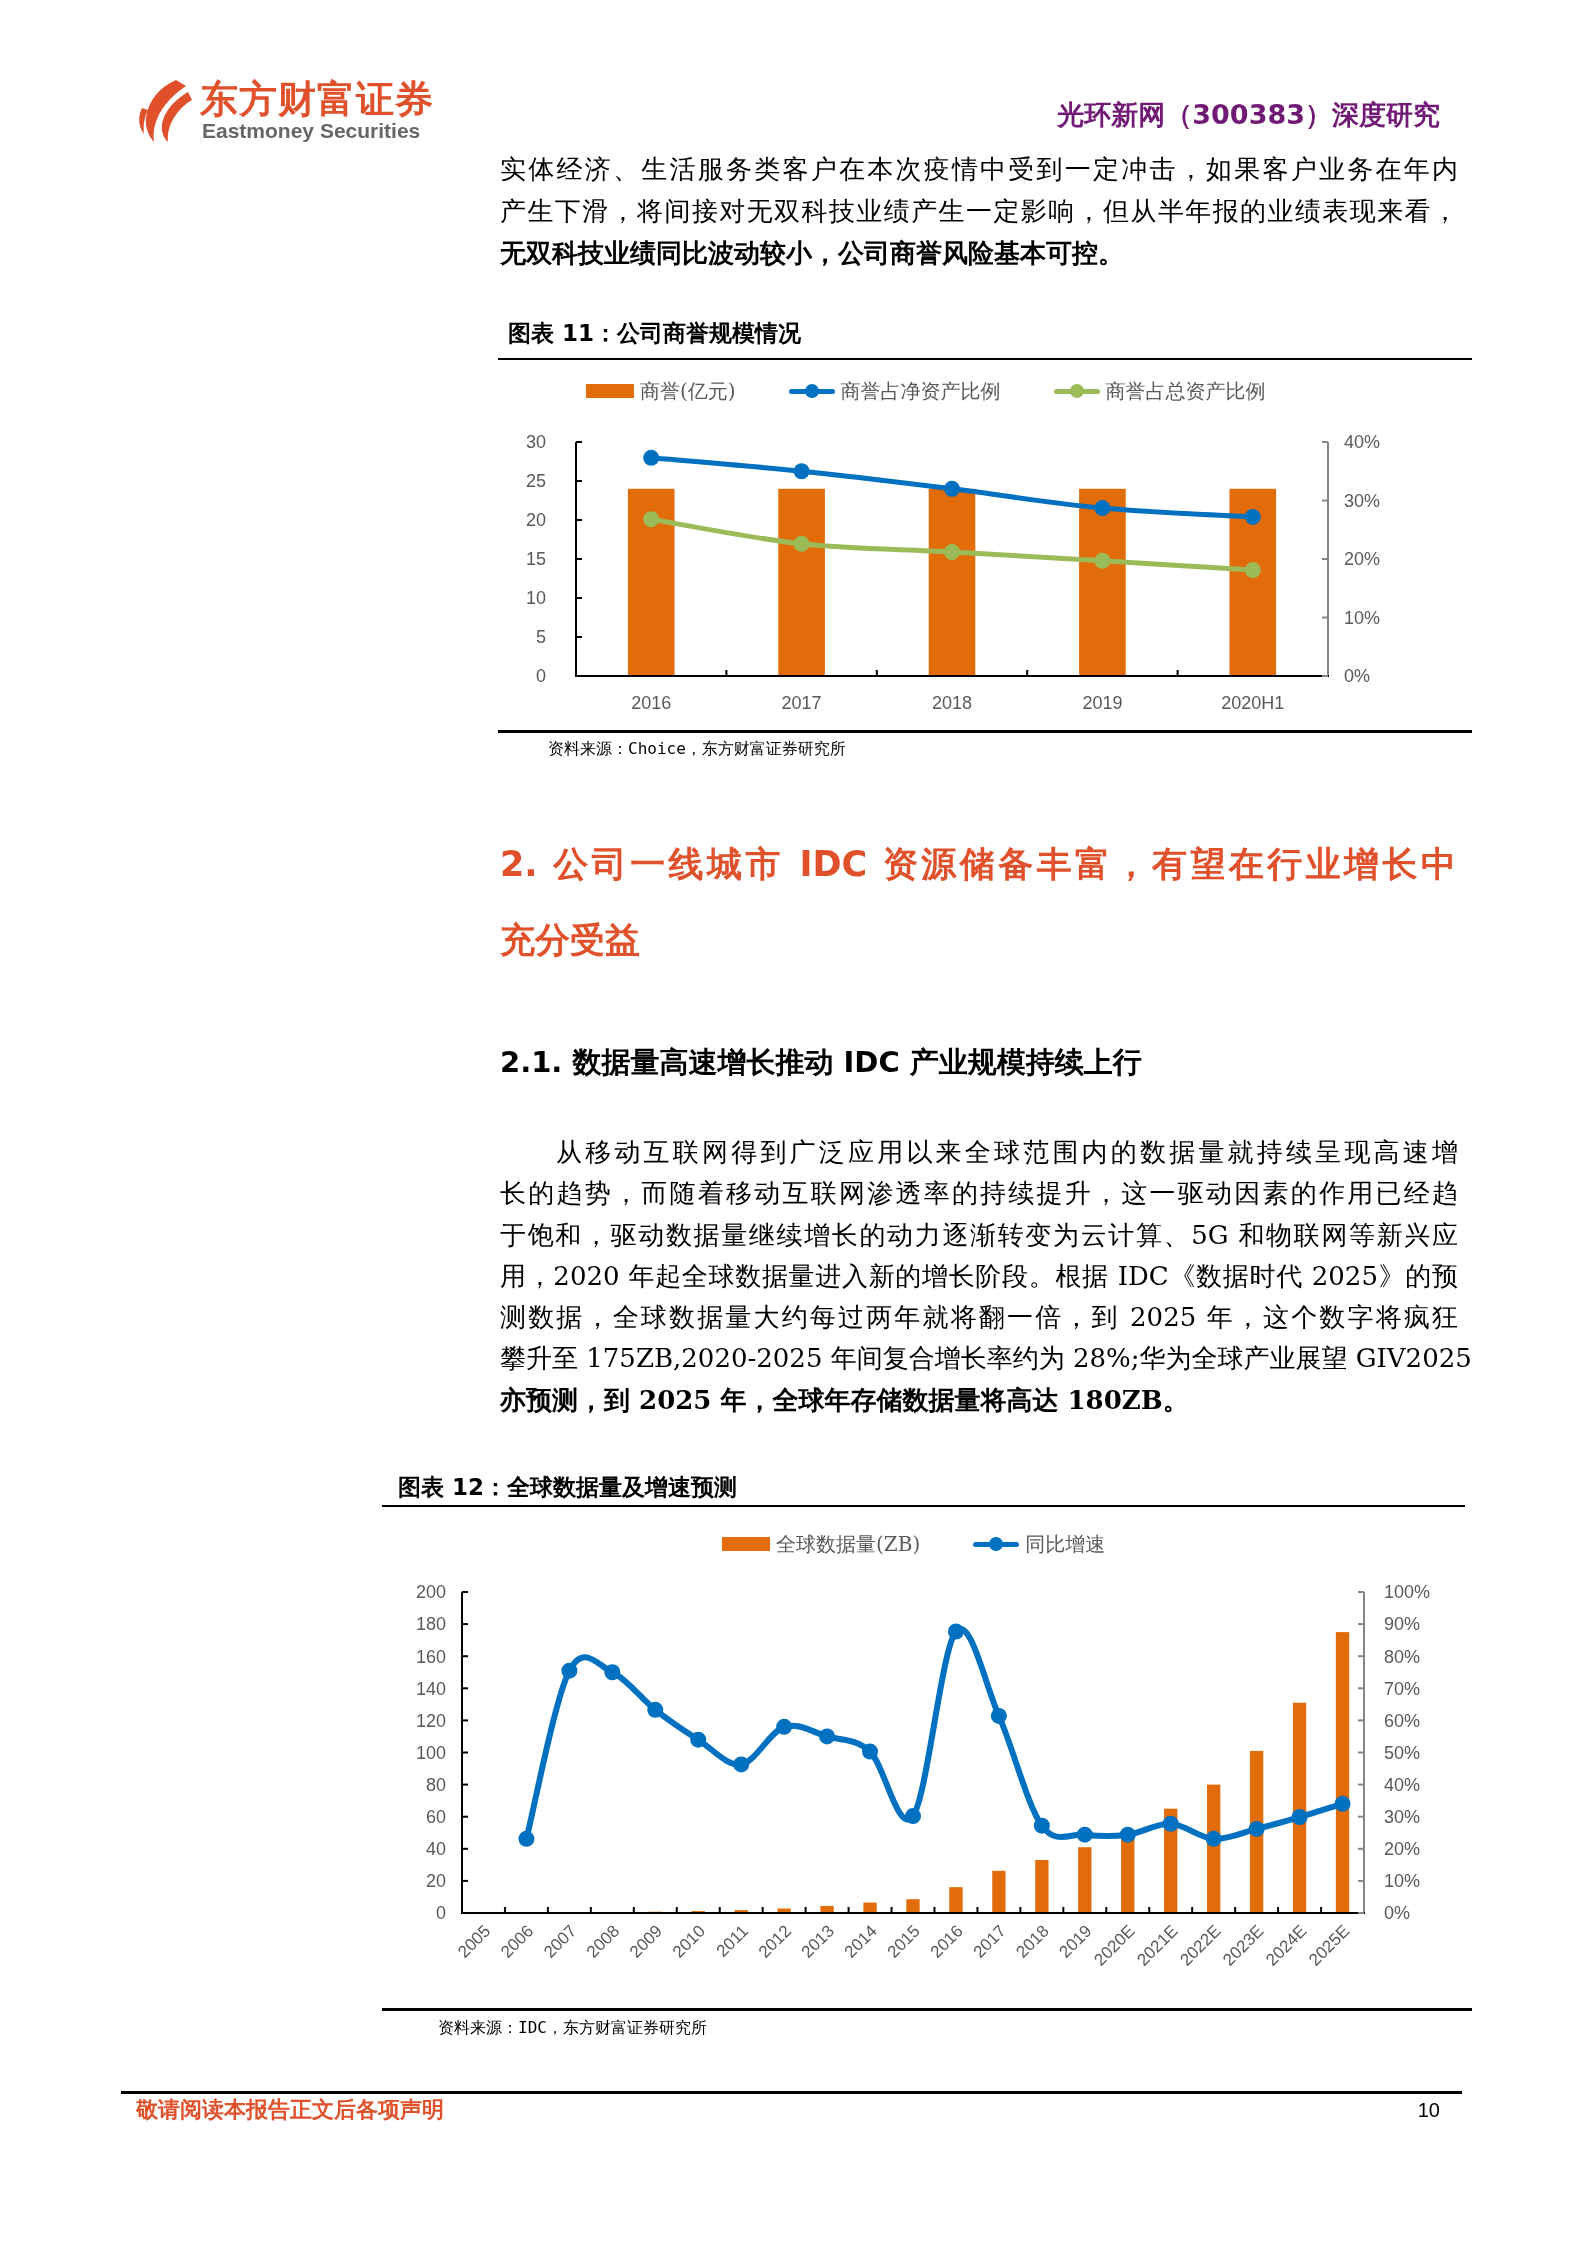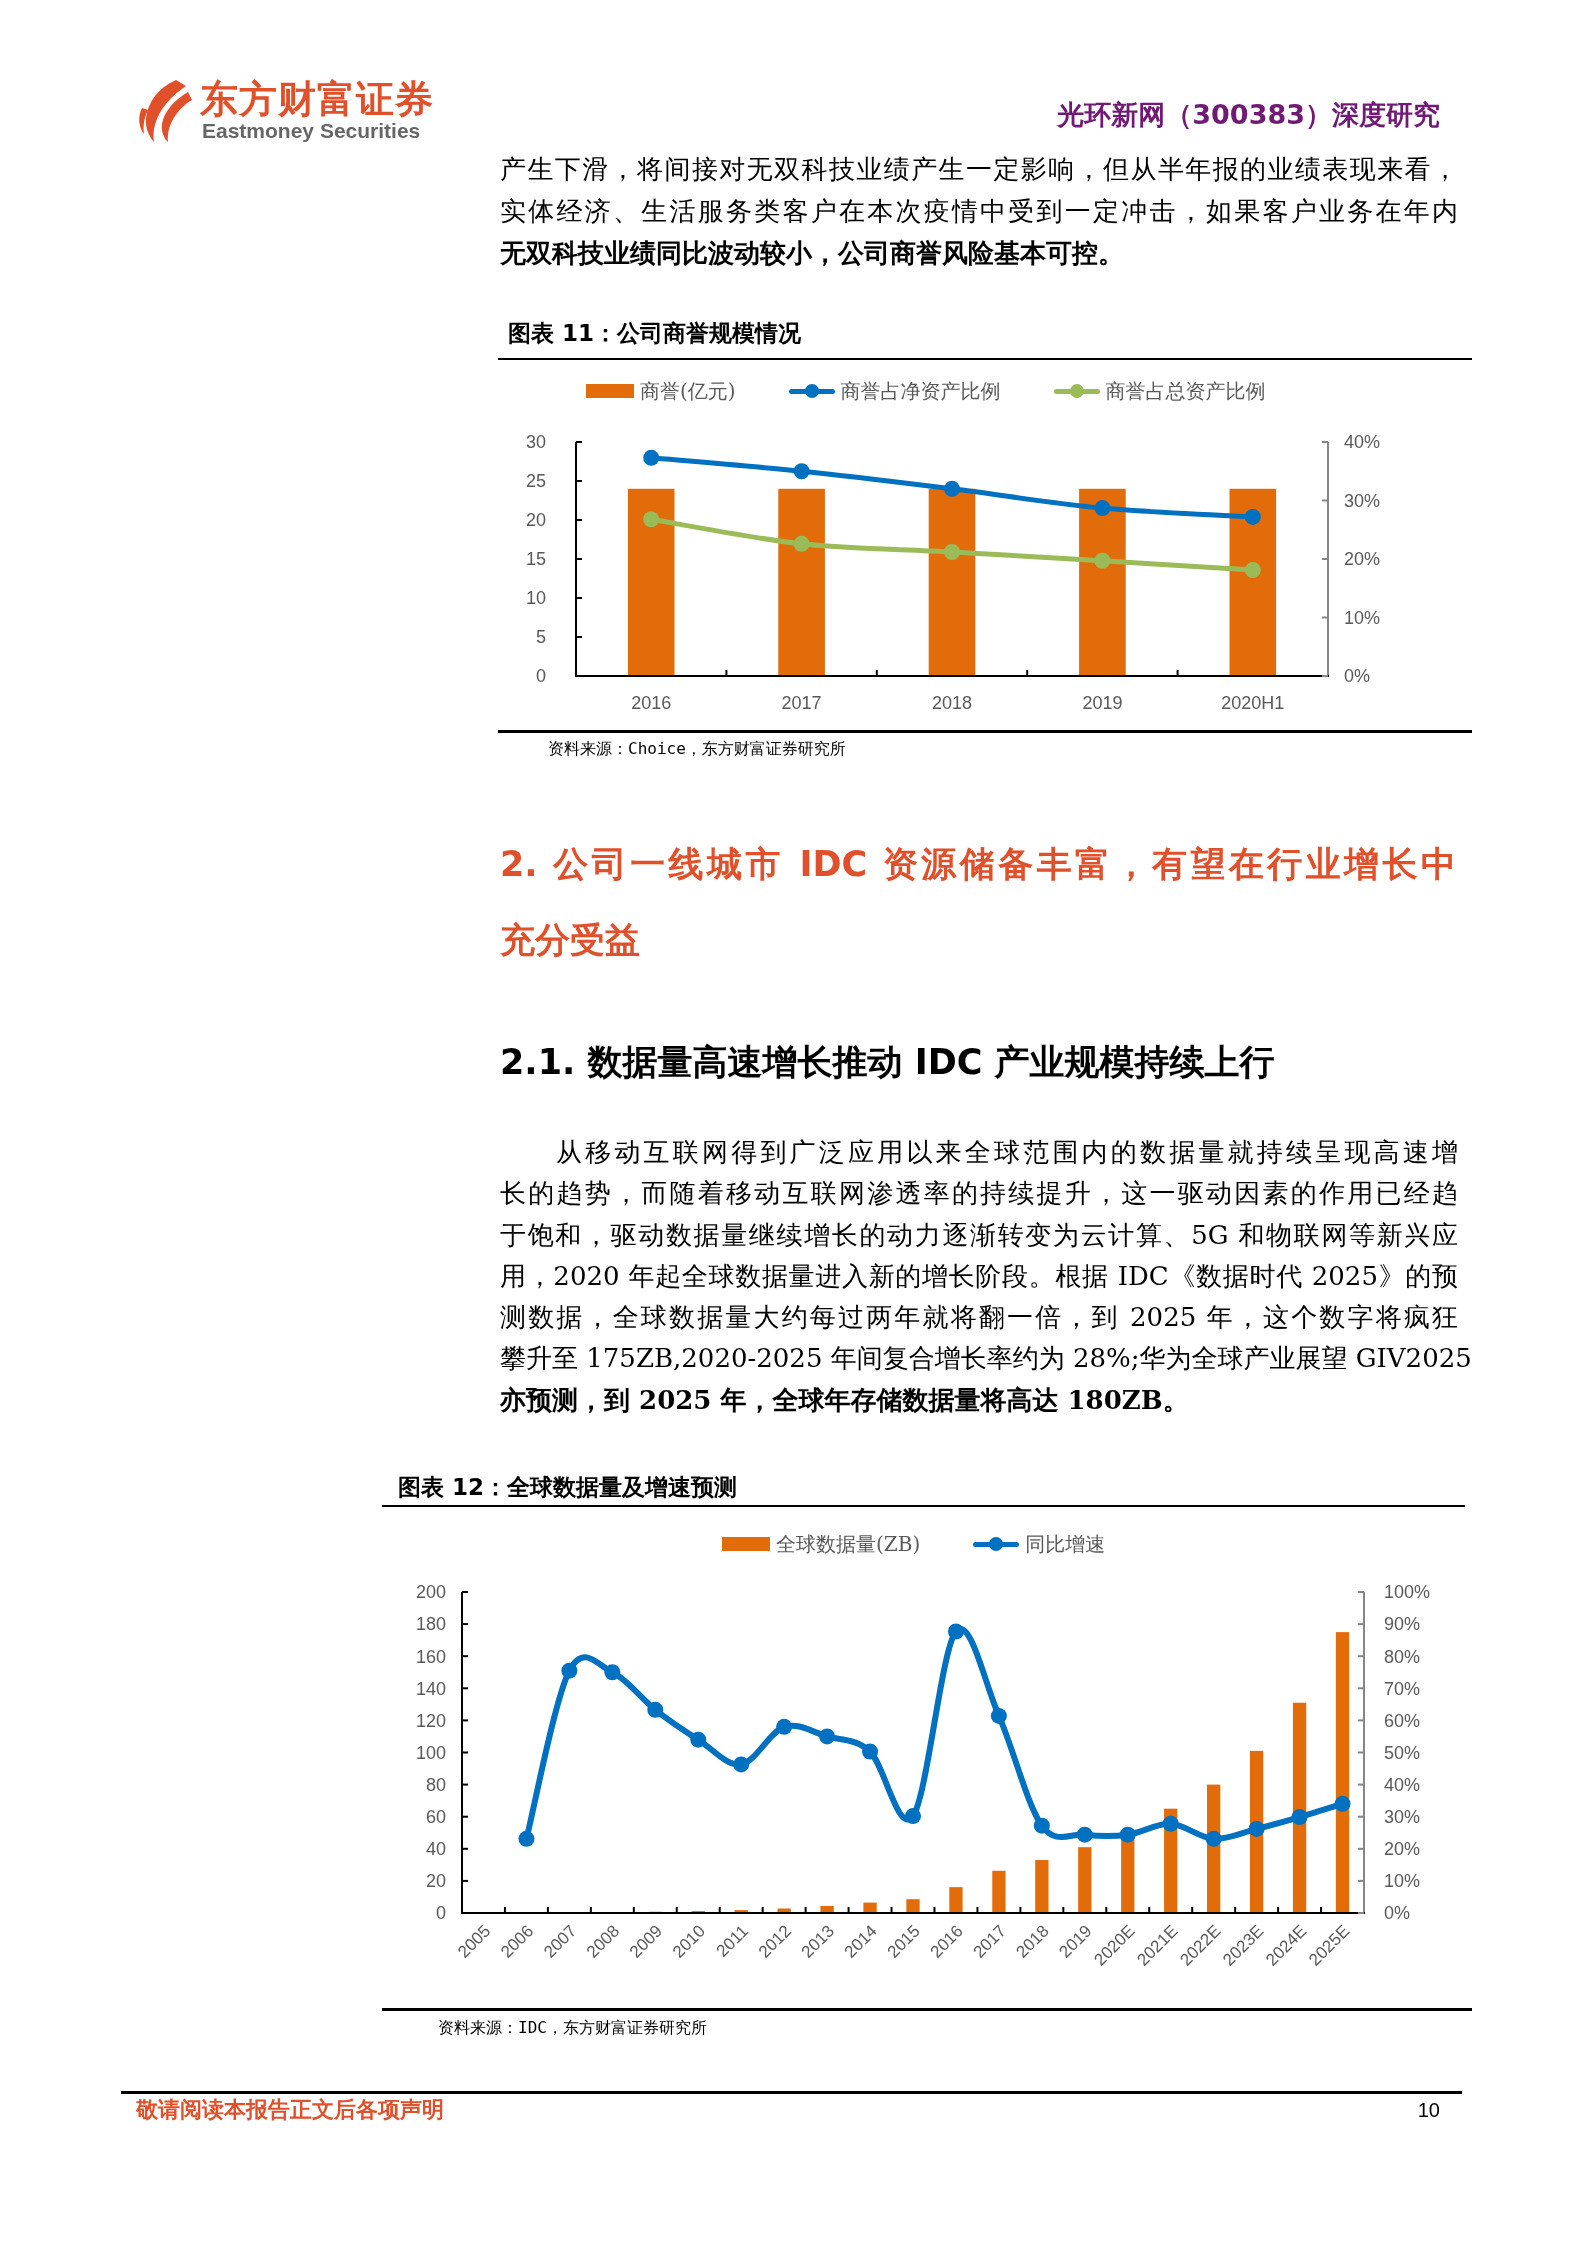--- a/index.html
+++ b/index.html
@@ -13,21 +13,21 @@
   .para .ln{height:42px;line-height:42px;white-space:nowrap;text-align:justify;text-align-last:justify;}
   .para .ln.last{text-align-last:left;font-weight:bold;}
   .para2 .ln{height:41.3px;line-height:41.3px;}
   .para2 .ln.indent{padding-left:56px;}
   .fig-title{font-family:"DejaVu Sans",sans-serif;font-weight:bold;font-size:23px;line-height:30px;white-space:nowrap;}
   .rule{background:#000;}
   .source{font-family:"DejaVu Sans Mono",monospace;font-size:16px;line-height:22px;white-space:nowrap;color:#000;}
   .h2{left:500px;width:956px;font-family:"DejaVu Sans",sans-serif;font-weight:bold;font-size:35px;color:#E0502A;}
   .h2 .ln{height:76px;line-height:76px;white-space:nowrap;text-align:justify;text-align-last:justify;}
   .h2 .ln.last{text-align-last:left;}
-  .h3{left:500px;top:1042px;font-family:"DejaVu Sans",sans-serif;font-weight:bold;font-size:35px;line-height:40px;white-space:nowrap;}
+  .h3{left:500px;top:1042px;font-family:"DejaVu Sans",sans-serif;font-weight:bold;font-size:29px;line-height:40px;white-space:nowrap;}
   .legend{display:flex;align-items:center;gap:53px;font-family:"DejaVu Serif",serif;font-size:20px;color:#595959;white-space:nowrap;height:30px;}
   .legend .item{display:flex;align-items:center;gap:6px;}
   .swatch-bar{width:48px;height:14px;background:#E36C0A;display:inline-block;}
   .swatch-line{position:relative;width:46px;height:14px;display:inline-block;}
   .swatch-line::before{content:"";position:absolute;left:0;right:0;top:5px;height:5px;border-radius:3px;background:currentColor;}
   .swatch-line::after{content:"";position:absolute;left:16px;top:0;width:14px;height:14px;border-radius:50%;background:currentColor;}
   svg text{font-family:"Liberation Sans",sans-serif;fill:#595959;}
   .footer-text{left:136px;top:2096px;font-family:"DejaVu Sans",sans-serif;font-weight:bold;font-size:22px;line-height:28px;color:#E0502A;white-space:nowrap;}
   .page-num{left:1400px;width:40px;top:2096px;font-family:"Liberation Sans",sans-serif;font-size:20px;line-height:28px;text-align:right;}
 </style>
@@ -39,22 +39,22 @@
     <path d="M40 2 C22 10 12 24 10 40 C9 50 13 58 18 64 C16 52 20 38 30 26 C36 18 44 12 50 8 Z" fill="#E0502A"></path>
     <path d="M52 14 C38 22 28 34 26 46 C25 54 28 60 32 64 C31 54 34 44 42 34 C46 29 52 24 56 22 Z" fill="#E0502A"></path>
     <path d="M6 30 C2 38 2 48 8 56 C7 48 8 40 12 32 Z" fill="#E0502A"></path>
   </svg>
 </div>
 <div class="abs logo-cn">东方财富证券</div>
 <div class="abs logo-en">Eastmoney Securities</div>
 <div class="abs report-title">光环新网（300383）深度研究</div>
 
 <div class="abs para" style="top:148px;">
+  <div class="ln">实体经济、生活服务类客户在本次疫情中受到一定冲击，如果客户业务在年内</div>
   <div class="ln">产生下滑，将间接对无双科技业绩产生一定影响，但从半年报的业绩表现来看，</div>
-  <div class="ln">实体经济、生活服务类客户在本次疫情中受到一定冲击，如果客户业务在年内</div>
   <div class="ln last">无双科技业绩同比波动较小，公司商誉风险基本可控。</div>
 </div>
 
 <div class="abs fig-title" style="left:508px;top:318px;">图表 11：公司商誉规模情况</div>
 <div class="abs rule" style="left:498px;top:358px;width:974px;height:2px;"></div>
 
 <div class="abs legend" style="left:586px;top:376px;">
   <div class="item">
     <span class="swatch-bar"></span>
     <span>商誉(亿元)</span>

